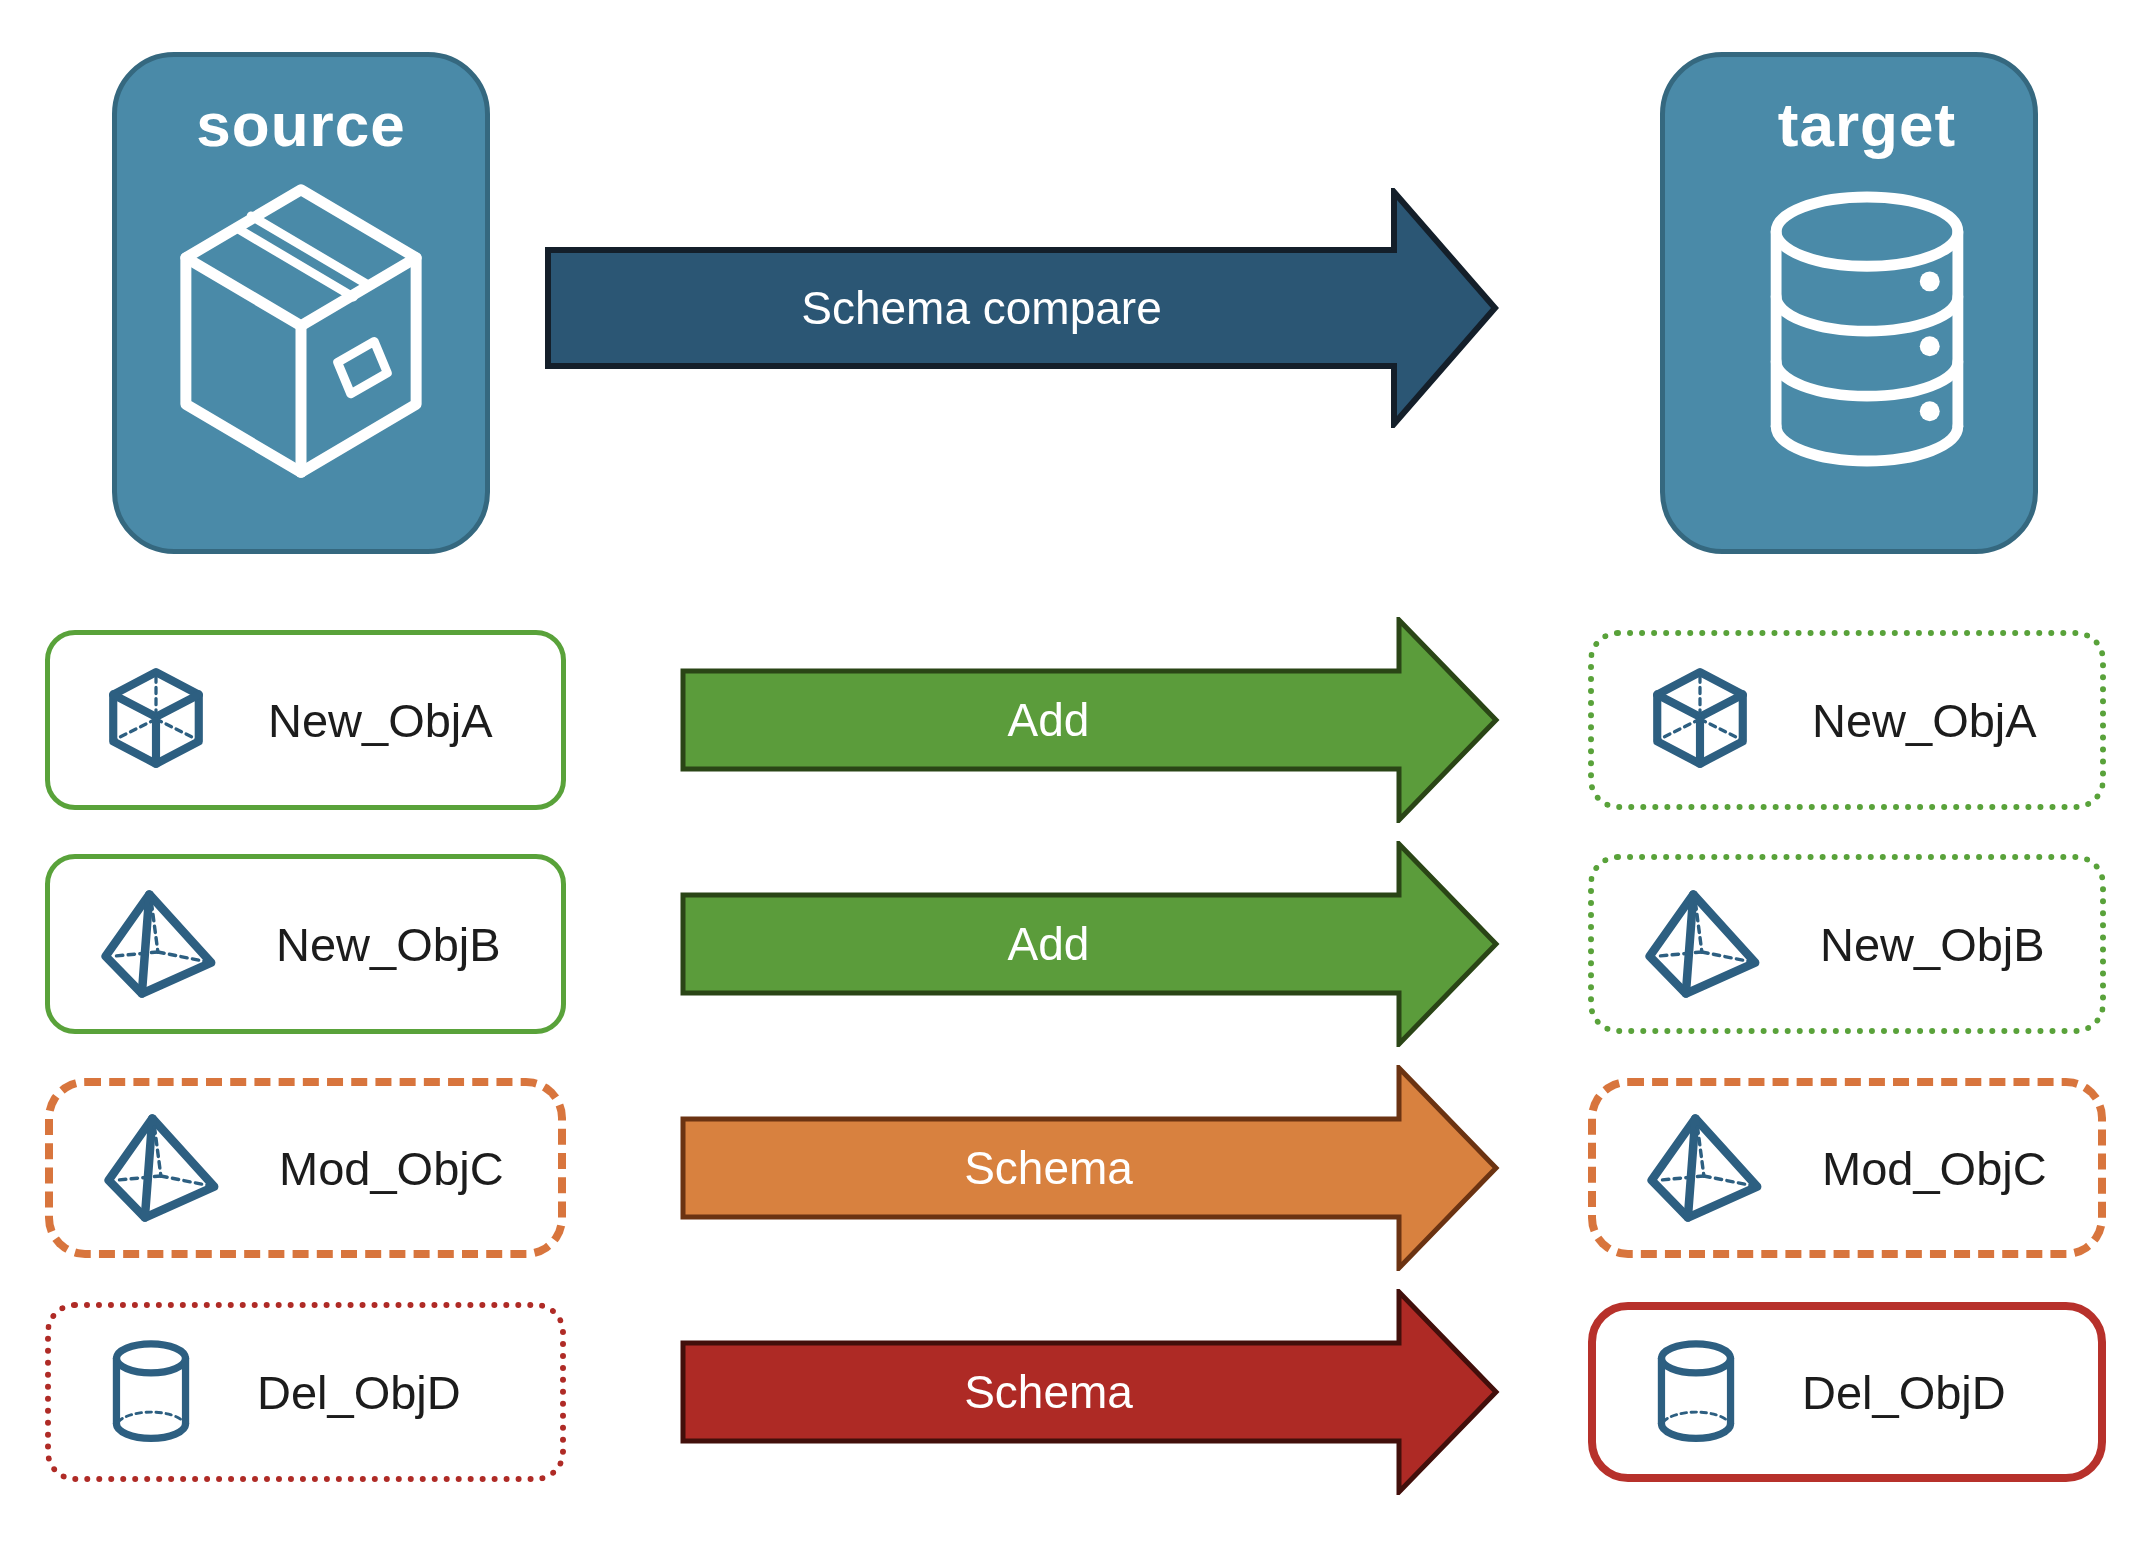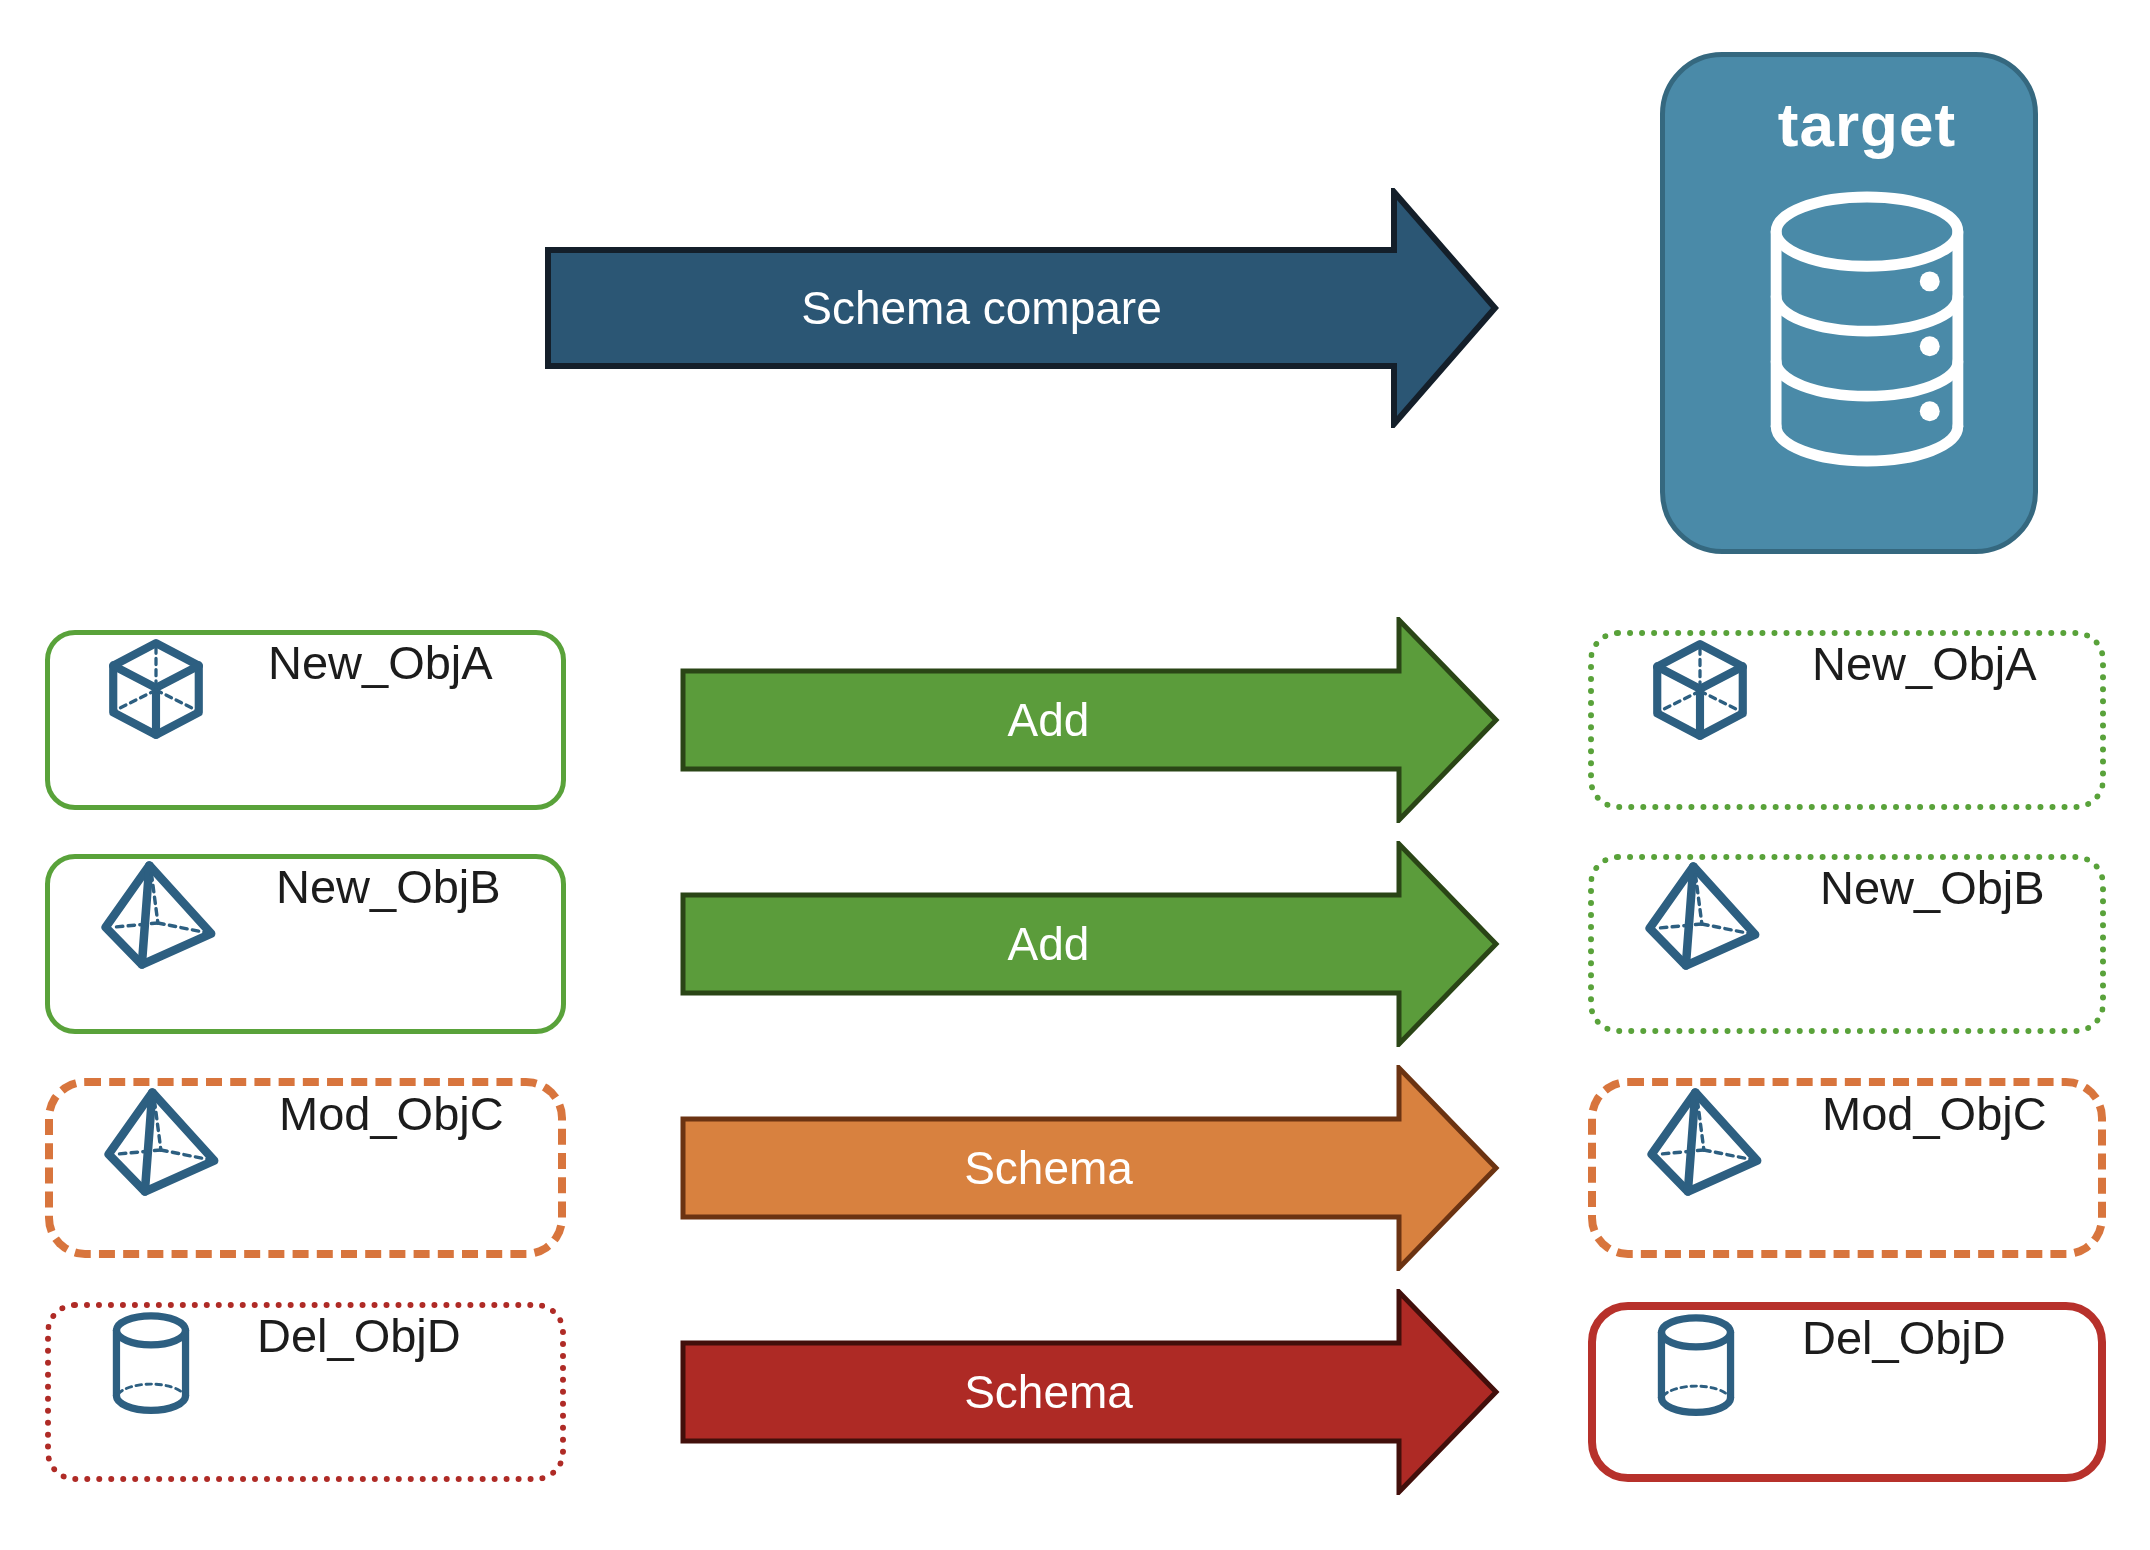--- a/index.html
+++ b/index.html
@@ -36,21 +36,21 @@
     fill:var(--compare-fill);stroke:var(--compare-stroke);stroke-width:6;
   }
   .compare-label{
     position:absolute;left:0;top:0;width:849px;height:240px;
     display:flex;align-items:center;justify-content:center;
     font-size:46px;color:var(--arrow-text);padding-left:12px;
   }
   
   .obj-box{
     position:absolute;height:180px;box-sizing:border-box;
-    display:flex;
+    display:flex;align-items:center;
     padding-left:50px;
     background:#ffffff;
   }
   .obj-box.left{left:45px;width:521px;}
   .obj-box.right{left:1588px;width:518px;}
   .row1{top:630px;} .row2{top:854px;} .row3{top:1078px;} .row4{top:1302px;}
   .b-solid-green {border:5px solid var(--green-border);border-radius:30px;}
   .b-dotted-green{border:6px dotted var(--green-border);border-radius:30px;}
   .b-dashed-orange{border:8px dashed var(--orange-border);border-radius:40px;}
   .b-dotted-red{border:6px dotted var(--red-dotted-border);border-radius:30px;}
@@ -76,20 +76,31 @@
     position:absolute;left:0;top:0;width:719px;height:206px;
     display:flex;align-items:center;justify-content:center;
     font-size:46px;color:var(--arrow-text);padding-left:9px;
   }
 </style>
 </head>
 <body>
 
 <div id="canvas">
 
+  <div class="panel source">
+    <div class="panel-title">source</div>
+    <svg class="panel-icon white-icon" width="262" height="314" viewBox="0 0 100 120">
+      <path d="M50,6 L94,32 L94,88 L50,114 L6,88 L6,32 Z" stroke-width="4.2"></path>
+      <path d="M6,32 L50,58 L94,32" stroke-width="4.2"></path>
+      <path d="M50,58 L50,114" stroke-width="4.2"></path>
+      <path d="M26,21 L70,47" stroke-width="3.4"></path>
+      <path d="M31,16 L75,42" stroke-width="3.4"></path>
+      <path d="M64,72 L78,64 L83,76 L69,84 Z" stroke-width="3.4"></path>
+    </svg>
+  </div>
 
   <div class="panel target">
     <div class="panel-title">target</div>
     <svg class="panel-icon white-icon" width="238" height="290" viewBox="0 0 110 134" style="margin-top:24px;">
       <ellipse cx="55" cy="22" rx="42" ry="16" stroke-width="5"></ellipse>
       <path d="M13,22 L13,112" stroke-width="5"></path>
       <path d="M97,22 L97,112" stroke-width="5"></path>
       <path d="M13,52 A42,16 0 0 0 97,52" stroke-width="5"></path>
       <path d="M13,82 A42,16 0 0 0 97,82" stroke-width="5"></path>
       <path d="M13,112 A42,16 0 0 0 97,112" stroke-width="5"></path>

